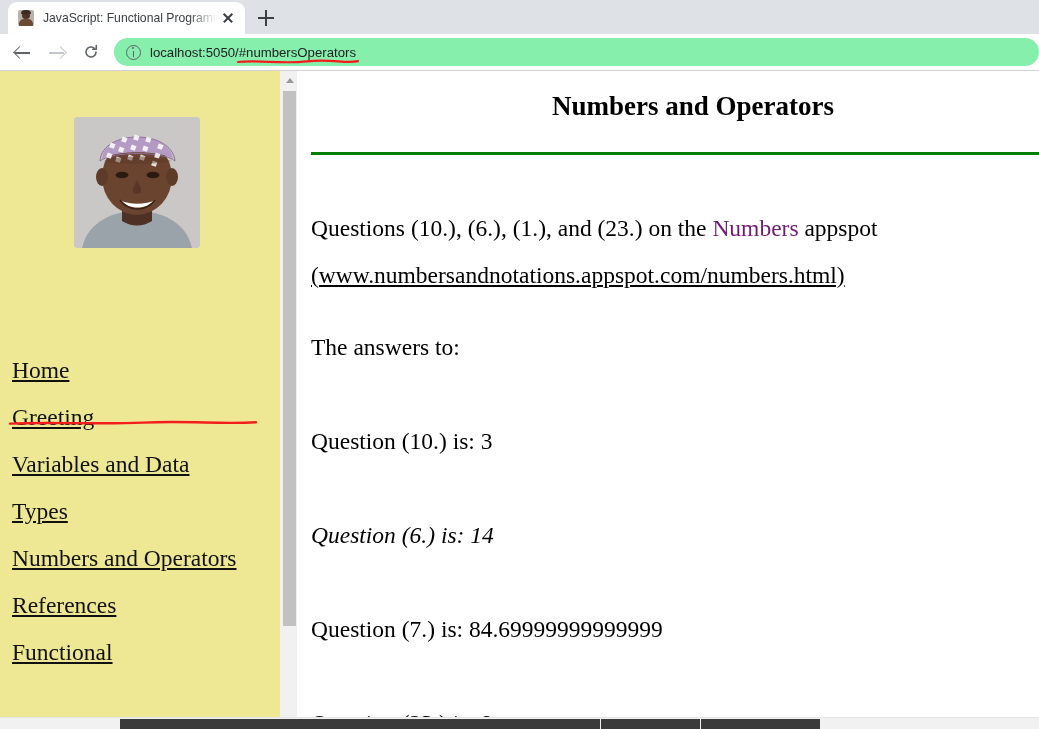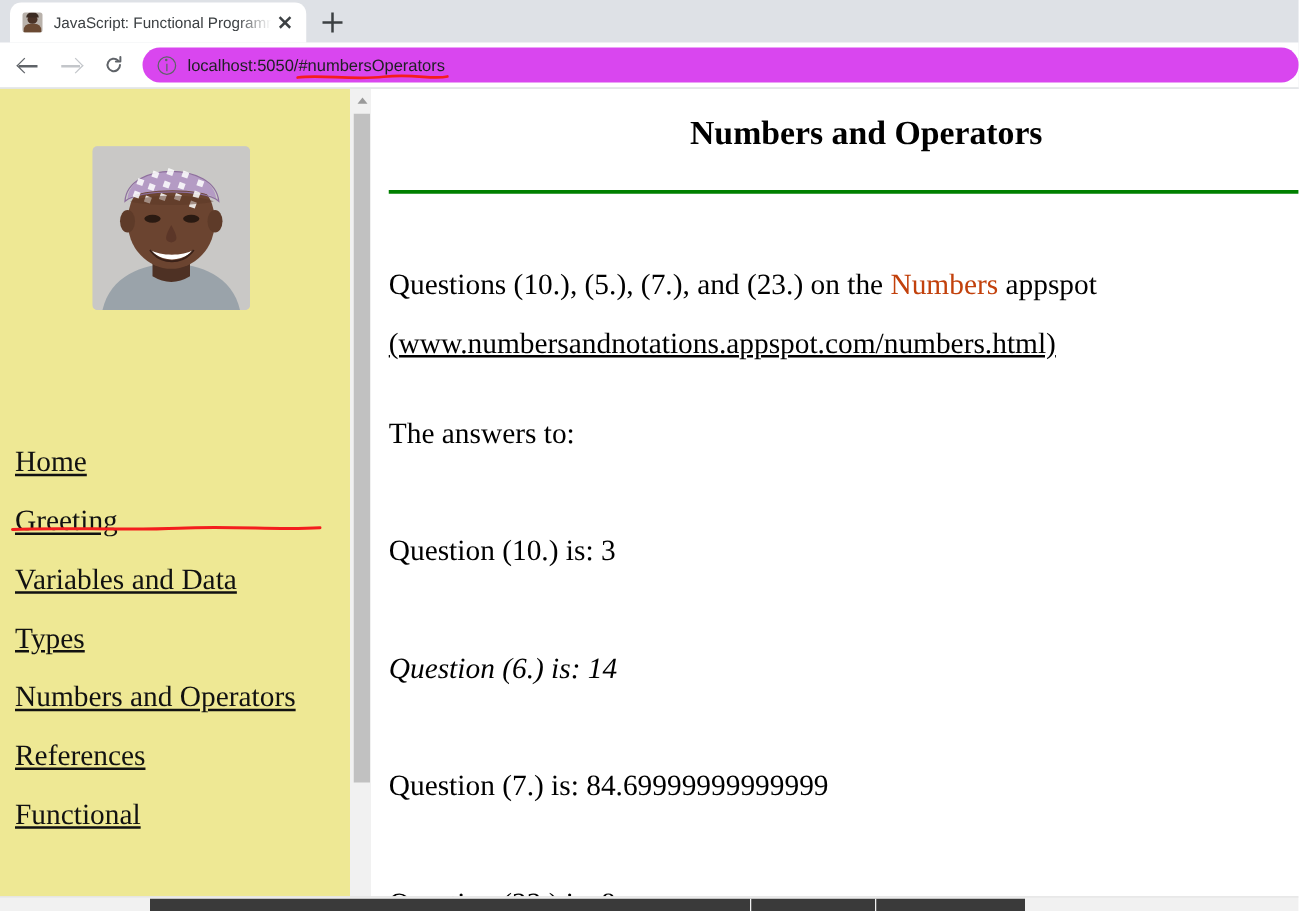--- a/index.html
+++ b/index.html
@@ -179,21 +179,21 @@
     left: 7px; top: 7px;
     width: 16px; height: 16px;
   }
   .reload svg { display: block; }
 
   .omnibox {
     flex: 1 1 auto;
     height: 28px;
     margin-left: 8px;
     margin-right: 0px;
-    background: #d946ef;
+    background: #86efac;
     border-radius: 14px;
     display: flex;
     align-items: center;
     padding-left: 12px;
     position: relative;
   }
 
   .info-icon {
     width: 15px; height: 15px;
     border: 1.4px solid #5f6368;
@@ -366,21 +366,21 @@
 
   .para {
     position: absolute;
     left: 14px;
     font-size: 23.5px;
     line-height: 47px;
     color: #000000;
     white-space: nowrap;
   }
   .link {
-    color: #c2410c;
+    color: #701a75;
     text-decoration: none;
   }
 
   .p1 { top: 110px; }
   .p2 { top: 157px; text-decoration: underline; }
   .p3 { top: 229px; }
   .p4 { top: 323px; }
   .p5 { top: 417px; font-style: italic; }
   .p6 { top: 511px; }
   .p7 { top: 605px; }
@@ -521,21 +521,21 @@
       <div class="vthumb"></div>
       <div class="arrow-dn"></div>
     </div>
 
     <main class="content">
 
       <h1 class="page-title">Numbers and Operators</h1>
 
       <div class="divider"></div>
 
-      <p class="para p1"><span>Questions (10.), (5.), (7.), and (23.) on the </span><a class="link" href="#">Numbers</a><span> appspot</span></p>
+      <p class="para p1"><span>Questions (10.), (6.), (1.), and (23.) on the </span><a class="link" href="#">Numbers</a><span> appspot</span></p>
 
       <p class="para p2">(www.numbersandnotations.appspot.com/numbers.html)</p>
 
       <p class="para p3">The answers to:</p>
 
       <p class="para p4">Question (10.) is: 3</p>
       <p class="para p5">Question (6.) is: 14</p>
       <p class="para p6">Question (7.) is: 84.69999999999999</p>
       <p class="para p7">Question (23.) is: 8</p>
     </main>

